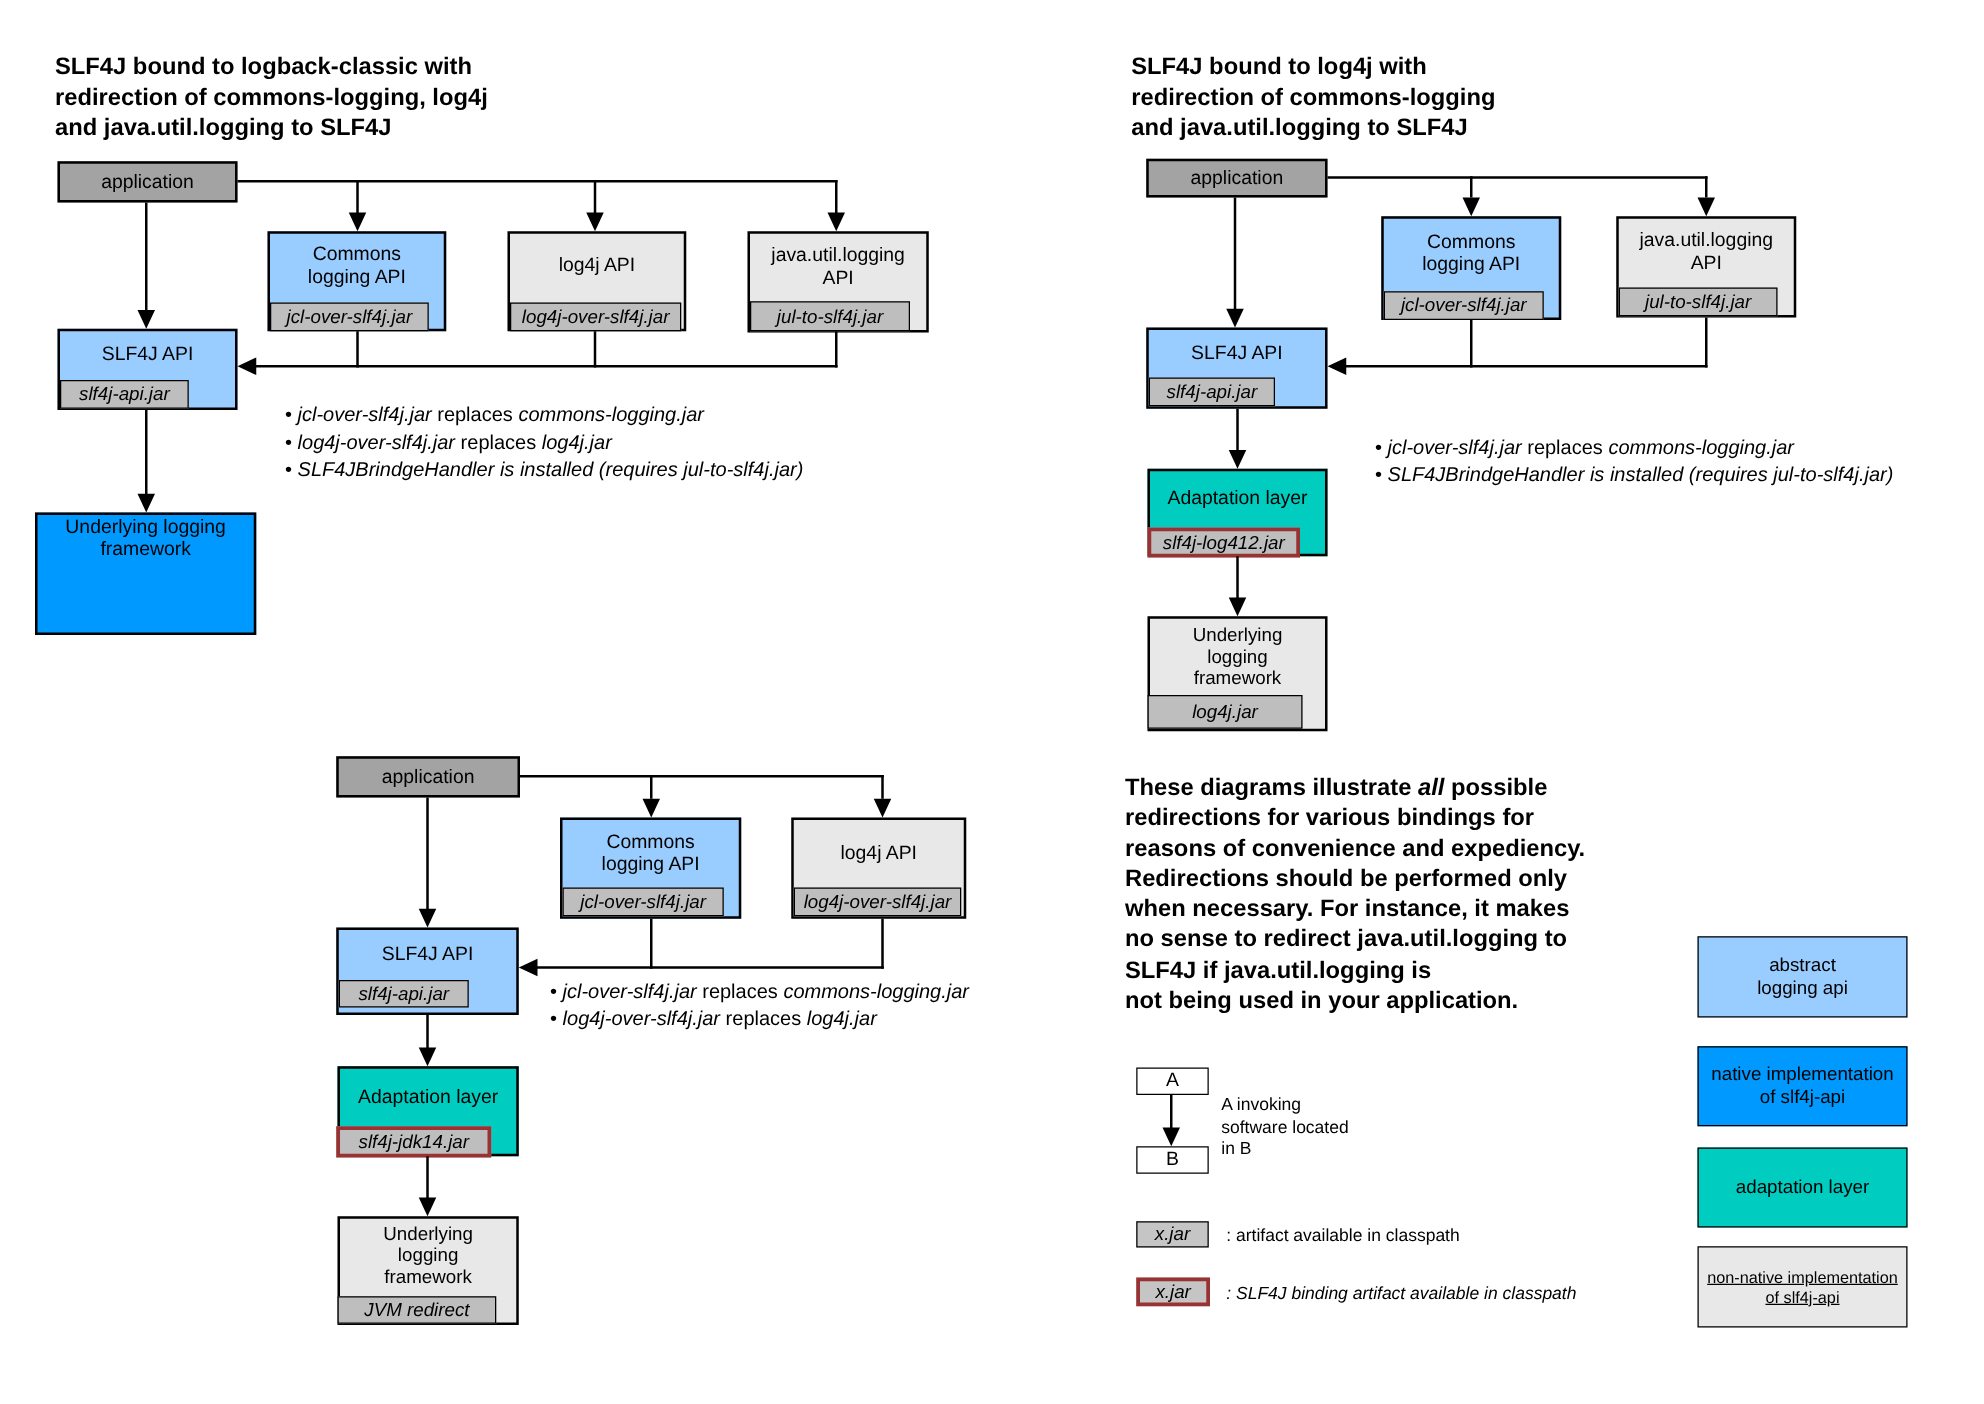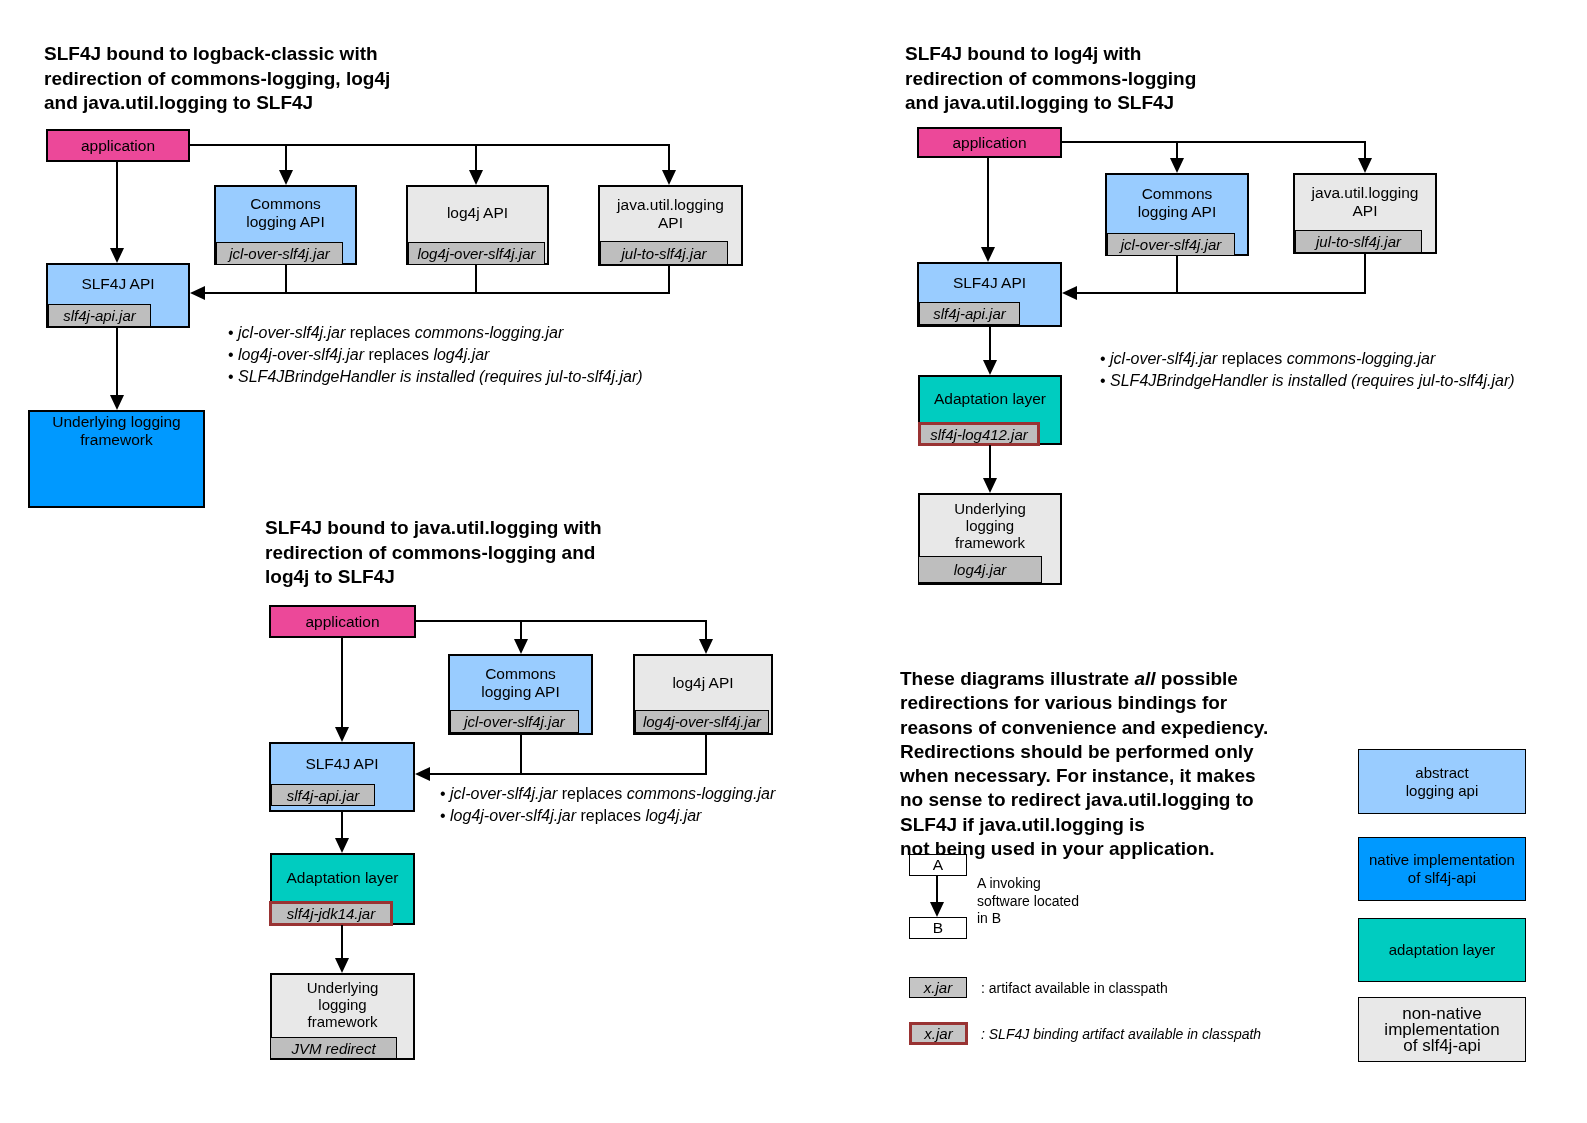--- a/index.html
+++ b/index.html
@@ -1,38 +1,38 @@
 <!DOCTYPE html>
 <html><head>
 <meta charset="utf-8">
 <style>
   html,body{margin:0;padding:0;background:#fff;}
   #canvas{position:relative;width:1587px;height:1123px;background:#fff;overflow:hidden;
           font-family:"Liberation Sans",sans-serif;color:#000;}
   .title{position:absolute;font-weight:bold;font-size:19px;line-height:24.5px;white-space:pre-line;}
-  .note{position:absolute;font-weight:bold;font-size:19px;line-height:24.3px;white-space:pre-line;margin-top:48px;}
+  .note{position:absolute;font-weight:bold;font-size:19px;line-height:24.3px;white-space:pre-line;}
   .box{position:absolute;border:2px solid #000;box-sizing:border-box;}
   .lbl{position:absolute;left:0;right:0;top:0;bottom:0;display:flex;align-items:center;justify-content:center;
        text-align:center;white-space:pre-line;font-size:15.5px;line-height:18px;}
   .tag{position:absolute;border:1.5px solid #000;background:#BEBEBE;box-sizing:border-box;
        font-style:italic;font-size:15px;display:flex;align-items:center;justify-content:center;white-space:pre-line;}
   .tag.binding{border:3px solid #993333;}
   .tag.leftal{justify-content:flex-start;padding-left:9px;line-height:24px;}
-  .green{background:#ec4899;} .lblue{background:#99CCFF;} .blue{background:#0099FF;}
+  .green{background:#a3a3a3;} .lblue{background:#99CCFF;} .blue{background:#0099FF;}
   .teal{background:#00CCC0;} .lgray{background:#E8E8E8;} .white{background:#FFFFFF;}
   .hline{position:absolute;height:2px;background:#000;}
   .vline{position:absolute;width:2px;background:#000;}
   .arr-d{position:absolute;width:0;height:0;border-left:7px solid transparent;
          border-right:7px solid transparent;border-top:15px solid #000;}
   .arr-l{position:absolute;width:0;height:0;border-top:7px solid transparent;
          border-bottom:7px solid transparent;border-right:15px solid #000;}
   .bullets{position:absolute;font-size:16px;line-height:22px;}
   .it{font-style:italic;}
   .cap{position:absolute;font-size:14px;line-height:17.5px;white-space:pre-line;}
-  .sm{font-size:17px;line-height:16px;}
+  .sm{font-size:13px;line-height:16px;text-decoration:underline;}
 </style>
 </head>
 <body>
 
 <div id="canvas">
 
   <div class="title" style="left:44px;top:42px;">SLF4J bound to logback-classic with
 redirection of commons-logging, log4j
 and java.util.logging to SLF4J</div>
 
@@ -141,23 +141,20 @@
   <div class="arr-d" style="left:981px;top:247px;"></div>
   <div class="vline" style="left:1176px;top:256px;height:38px;"></div>
   <div class="vline" style="left:1364px;top:254px;height:40px;"></div>
   <div class="hline" style="left:1074px;top:292px;width:292px;"></div>
   <div class="arr-l" style="left:1062px;top:286px;"></div>
   <div class="vline" style="left:989px;top:327px;height:34px;"></div>
   <div class="arr-d" style="left:983px;top:360px;"></div>
   <div class="vline" style="left:989px;top:445px;height:34px;"></div>
   <div class="arr-d" style="left:983px;top:478px;"></div>
 
-  <div class="title" style="left:265px;top:516px;">SLF4J bound to java.util.logging with
-redirection of commons-logging and
-log4j to SLF4J</div>
 
   <div class="box green" style="left:269px;top:605px;width:147px;height:33px;">
     <div class="lbl">application</div>
   </div>
 
   <div class="box lblue" style="left:448px;top:654px;width:145px;height:81px;">
     <div class="lbl" style="bottom:24px;">Commons
 logging API</div>
   </div>
   <div class="tag" style="left:450px;top:710px;width:129px;height:23px;">jcl-over-slf4j.jar</div>

